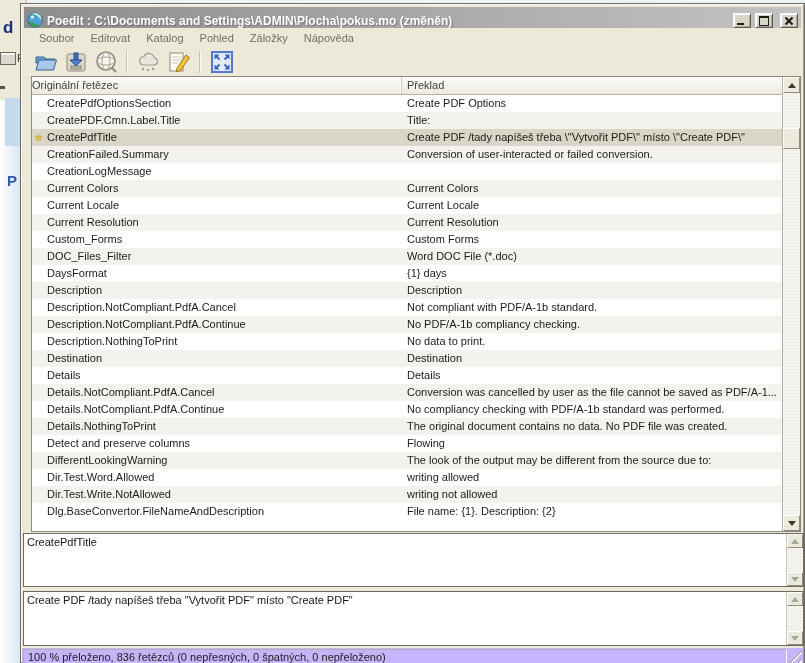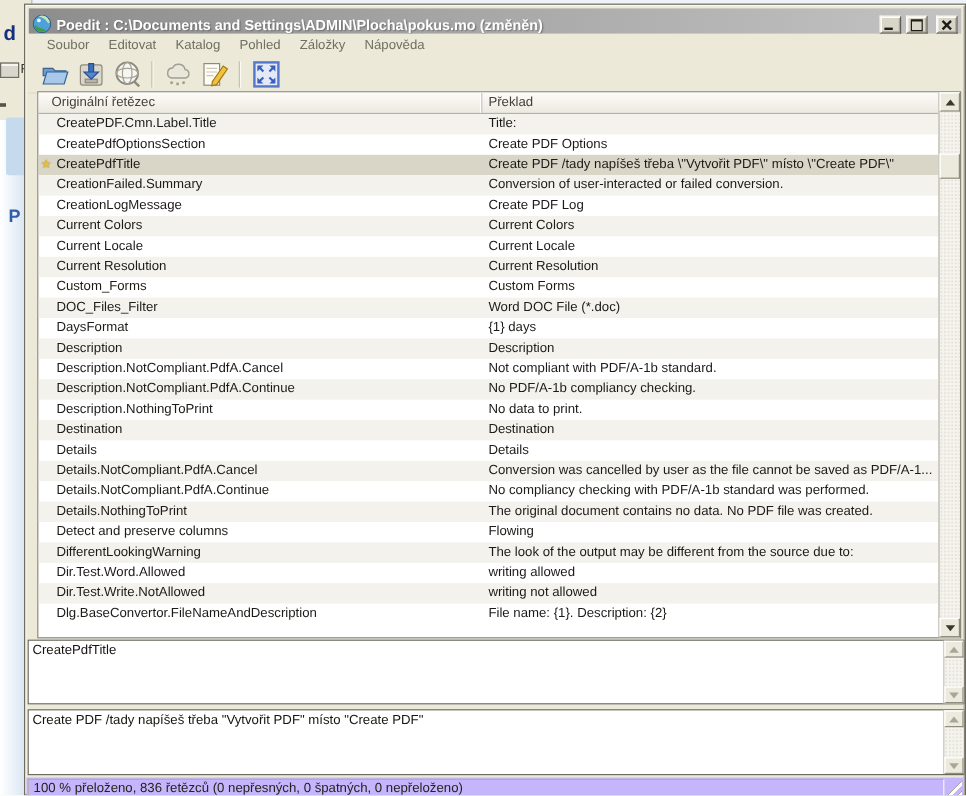--- a/index.html
+++ b/index.html
@@ -47,21 +47,21 @@
   .tb-btn{width:27px;height:27px;display:flex;align-items:center;justify-content:center;}
   .tb-sep{width:0;height:22px;border-left:1px solid #c6c3b4;border-right:1px solid #fbfaf2;margin:0 4px;}
 
   
   .table{position:absolute;left:10px;top:72px;width:770px;height:456px;box-sizing:border-box;
     border:1px solid #8a887c;background:#ffffff;display:flex;}
   .table-main{flex:1;display:flex;flex-direction:column;overflow:hidden;}
   .thead{height:17px;flex:0 0 17px;display:flex;font-size:11px;color:#44423a;
     background:linear-gradient(#fdfcfa,#ebe9df);border-bottom:1px solid #b5b2a5;}
   .th{line-height:16px;white-space:nowrap;overflow:hidden;box-sizing:border-box;}
-  .th1{width:370px;padding-left:11px;border-right:1px solid #c9c7bb;box-shadow:inset -1px 0 0 #ffffff;}
+  .th1{width:370px;padding-left:0;border-right:1px solid #c9c7bb;box-shadow:inset -1px 0 0 #ffffff;}
   .th2{flex:1;padding-left:5px;}
   .tbody{flex:1;overflow:hidden;}
   .row{height:17px;display:flex;font-size:11px;line-height:17px;white-space:nowrap;color:#1c1b18;}
   .row.alt{background:#f3f2ec;}
   .row.sel{background:#d9d5c7;}
   .c1{width:370px;padding-left:15px;box-sizing:border-box;overflow:hidden;position:relative;}
   .c2{flex:1;padding-left:5px;overflow:hidden;}
   .star{position:absolute;left:2px;top:0;font-size:10px;line-height:17px;color:#e6be3d;text-shadow:0 0 1px #93761a;}
 
   .vscroll{width:17px;flex:0 0 17px;display:flex;flex-direction:column;border-left:1px solid #b5b2a5;
@@ -194,39 +194,38 @@
       </span>
     </div>
 
     <div class="table">
       <div class="table-main">
         <div class="thead">
           <span class="th th1">Originální řetězec</span>
           <span class="th th2">Překlad</span>
         </div>
         <div class="tbody" id="tbody">
+            <div class="row">
+              <span class="c1">CreatePdfOptionsSection</span>
+              <span class="c2">Create PDF Options</span>
+            </div>
             <div class="row alt">
               <span class="c1">CreatePDF.Cmn.Label.Title</span>
               <span class="c2">Title:</span>
-            </div>
-            <div class="row">
-              <span class="c1">CreatePdfOptionsSection</span>
-              <span class="c2">Create PDF Options</span>
             </div>
             <div class="row alt sel">
               <span class="c1">CreatePdfTitle<span class="star">★</span></span>
               <span class="c2">Create PDF /tady napíšeš třeba \"Vytvořit PDF\" místo \"Create PDF\"</span>
             </div>
             <div class="row alt">
               <span class="c1">CreationFailed.Summary</span>
               <span class="c2">Conversion of user-interacted or failed conversion.</span>
             </div>
             <div class="row">
               <span class="c1">CreationLogMessage</span>
-              <span class="c2">Create PDF Log</span>
             </div>
             <div class="row alt">
               <span class="c1">Current Colors</span>
               <span class="c2">Current Colors</span>
             </div>
             <div class="row">
               <span class="c1">Current Locale</span>
               <span class="c2">Current Locale</span>
             </div>
             <div class="row alt">

